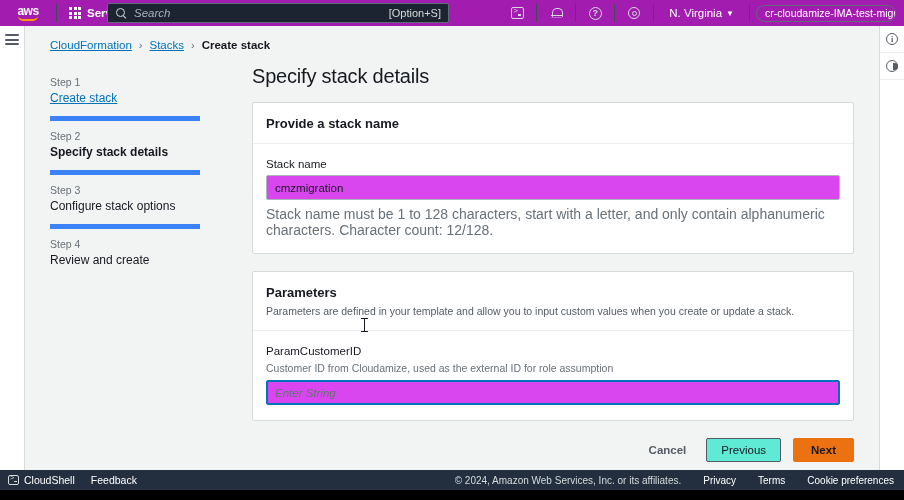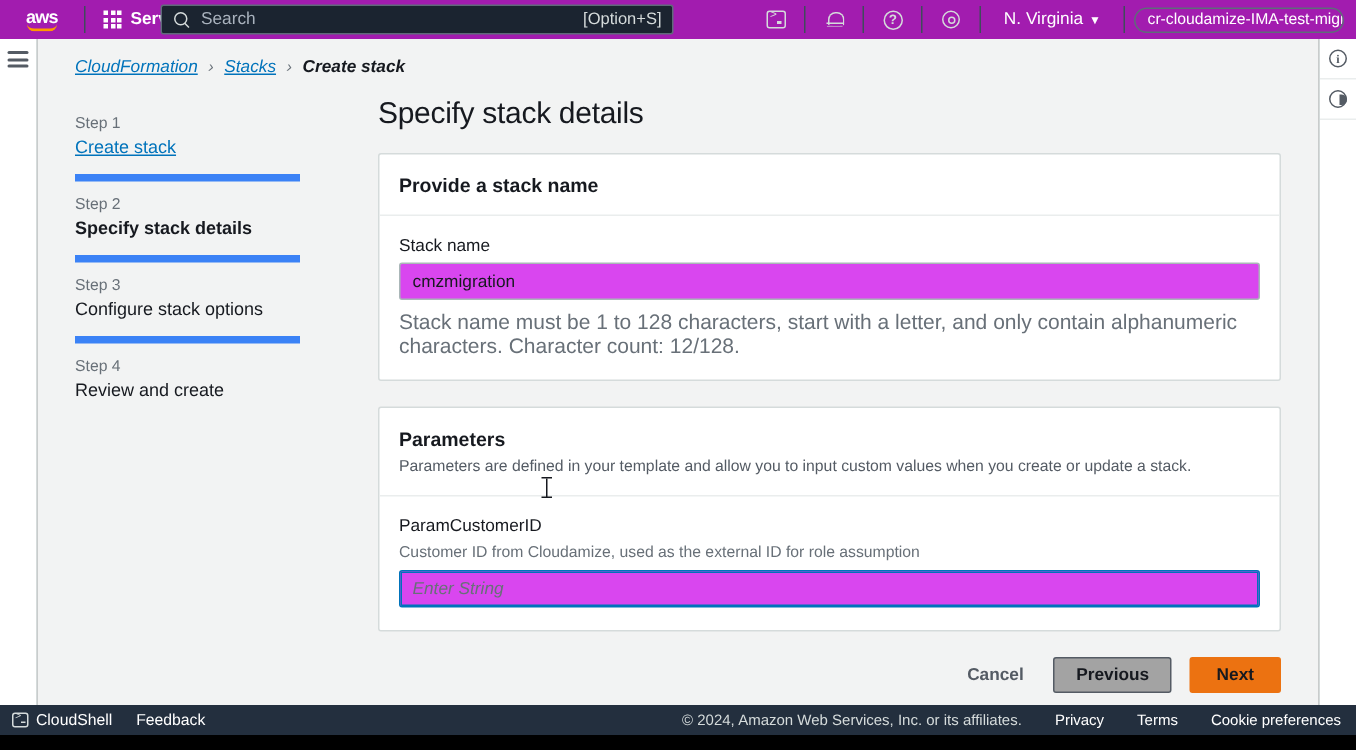--- a/index.html
+++ b/index.html
@@ -61,21 +61,21 @@
     content: ""; position: absolute; left: 1px; top: 1px;
     width: 7px; height: 7px; border: 1.4px solid #d5dbdb; border-radius: 50%;
   }
   .search-ico::after {
     content: ""; position: absolute; left: 8px; top: 8px;
     width: 4px; height: 1.4px; background: #d5dbdb;
     transform: rotate(45deg); transform-origin: left center;
   }
   .search-ph {
     flex: 1; color: #a9b2bd; font-size: 11.5px;
-    margin-left: 7px;
+    font-style: italic; margin-left: 7px;
   }
   .search-kbd { color: #d5dbdb; font-size: 11px; }
 
   .nav-right {
     position: absolute; right: 0; top: 0; height: 26px;
     display: flex; align-items: center;
   }
   .nav-icon-btn {
     width: 26px; height: 26px; display: flex;
     align-items: center; justify-content: center; cursor: pointer;
@@ -181,21 +181,21 @@
   
   .page {
     position: absolute; left: 25px; top: 26px;
     width: 854px; height: 450px;
     background: #f2f3f3;
     overflow: hidden;
   }
 
   .breadcrumb {
     display: flex; align-items: flex-end; gap: 7px;
-    padding: 13px 0 0 25px; font-size: 11.5px; font-style: italic;
+    padding: 13px 0 0 25px; font-size: 11.5px;
   }
   .bc-link {
     color: #0073bb; text-decoration: underline; cursor: pointer;
   }
   .bc-sep { color: #687078; font-size: 11px; }
   .bc-current { color: #16191f; font-weight: 700; }
 
   .columns { display: flex; padding-left: 25px; margin-top: 14px; }
 
   
@@ -250,22 +250,22 @@
   
   .btnrow {
     display: flex; align-items: center; justify-content: flex-end;
     gap: 12px; margin-top: 2px;
   }
   .btn-link {
     font-size: 11.5px; color: #545b64; cursor: pointer;
     padding: 5px 8px; font-weight: 700;
   }
   .btn-sec {
-    font-size: 11.5px; color: #16191f; font-weight: 700;
-    background: #a3a3a3; border: 1px solid #545b64;
+    font-size: 11.5px; color: #16191f; font-weight: 400;
+    background: #5eead4; border: 1px solid #545b64;
     border-radius: 2px; padding: 5px 14px; cursor: pointer;
     font-family: "Liberation Sans", sans-serif;
   }
   .btn-pri {
     font-size: 11.5px; color: #16191f; font-weight: 700;
     background: #ec7211; border: 1px solid #ec7211;
     border-radius: 2px; padding: 5px 17px; cursor: pointer;
     font-family: "Liberation Sans", sans-serif;
   }
 

